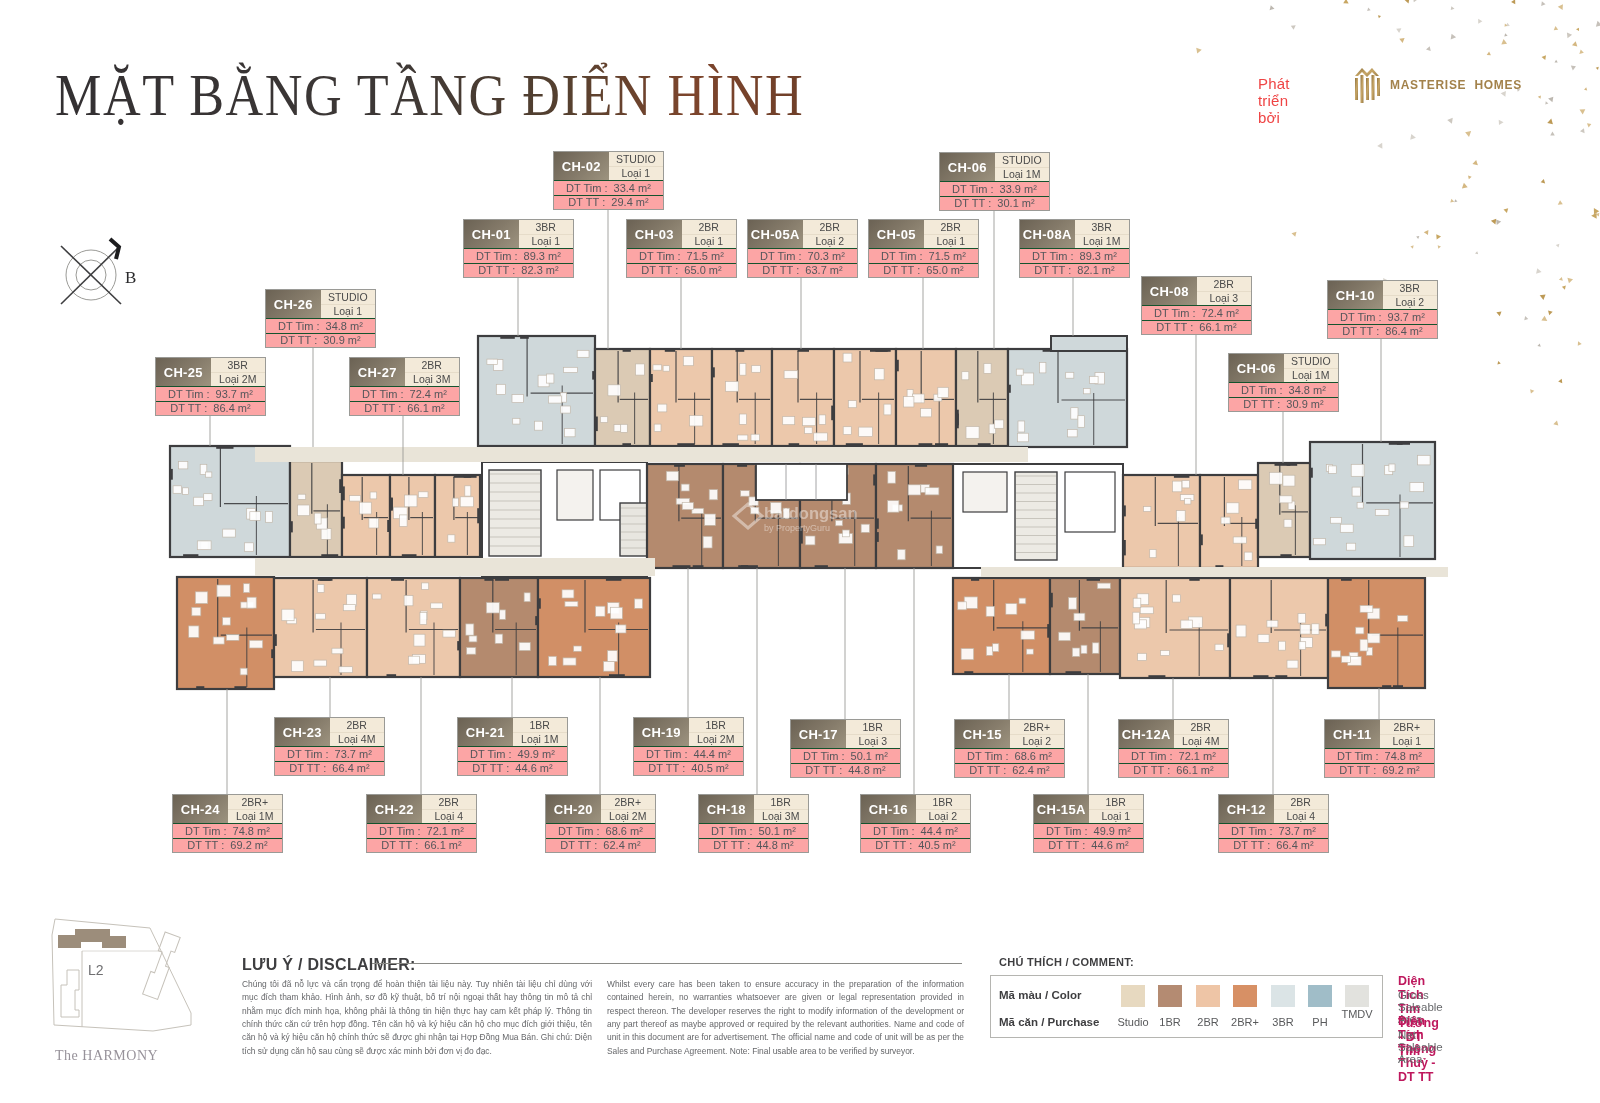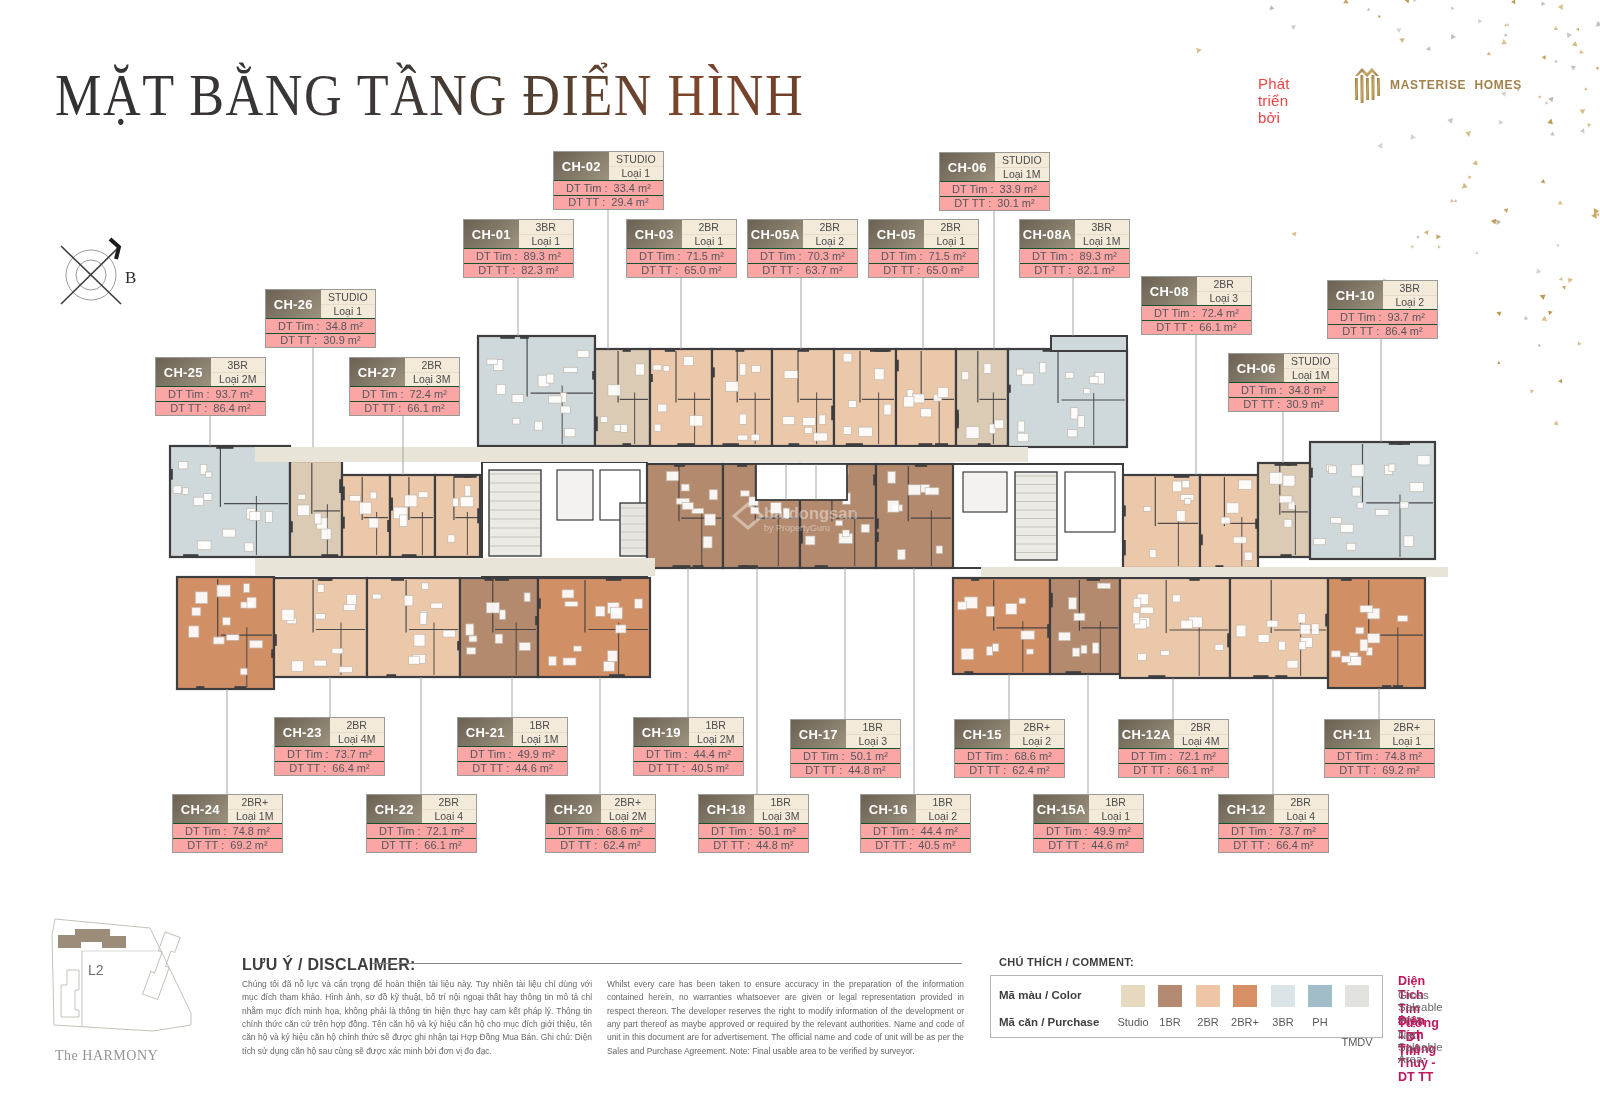--- a/index.html
+++ b/index.html
@@ -1033,17 +1033,17 @@
     <div class="swl" style="left:1151px;top:1016px">1BR</div>
     <div class="sw" style="left:1196px;top:985px;background:#eec5a6"></div>
     <div class="swl" style="left:1189px;top:1016px">2BR</div>
     <div class="sw" style="left:1233px;top:985px;background:#d79065"></div>
     <div class="swl" style="left:1226px;top:1016px">2BR+</div>
     <div class="sw" style="left:1271px;top:985px;background:#dbe4e6"></div>
     <div class="swl" style="left:1264px;top:1016px">3BR</div>
     <div class="sw" style="left:1308px;top:985px;background:#a0bdc8"></div>
     <div class="swl" style="left:1301px;top:1016px">PH</div>
     <div class="sw" style="left:1345px;top:985px;background:#e2e2de"></div>
-    <div class="swl" style="left:1338px;top:1036px">TMDV</div>
+    <div class="swl" style="left:1338px;top:1008px">TMDV</div>
 <div class="rt-b" style="top:974px">Diện Tích Tim Tường - DT Tim</div>
 <div class="rt-r" style="top:989px">Gross Saleable Area</div>
 <div class="rt-b" style="top:1014px">Diện Tích Thông Thuỷ - DT TT</div>
 <div class="rt-r" style="top:1029px">Net Saleable Area</div>
 </div>
 </body></html>

